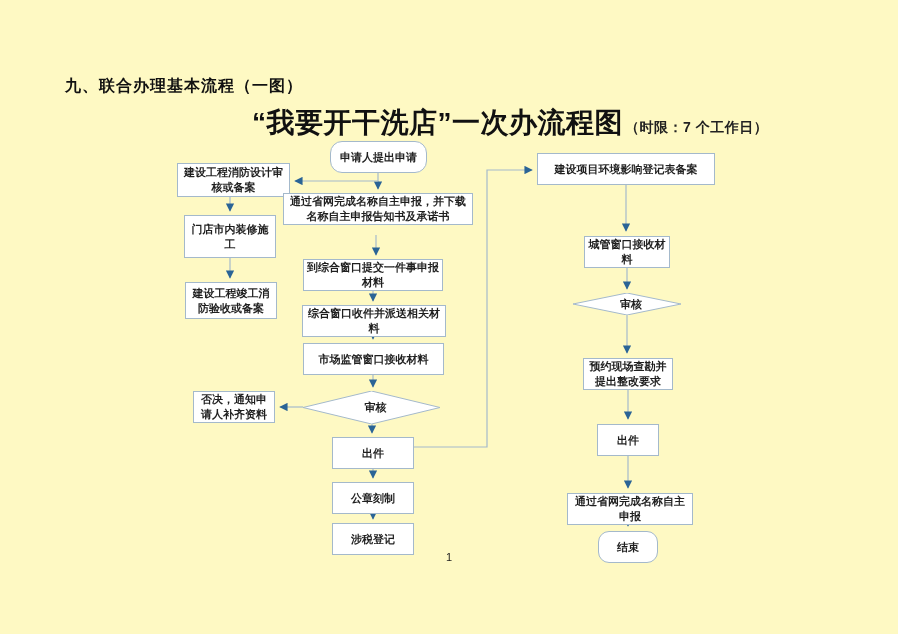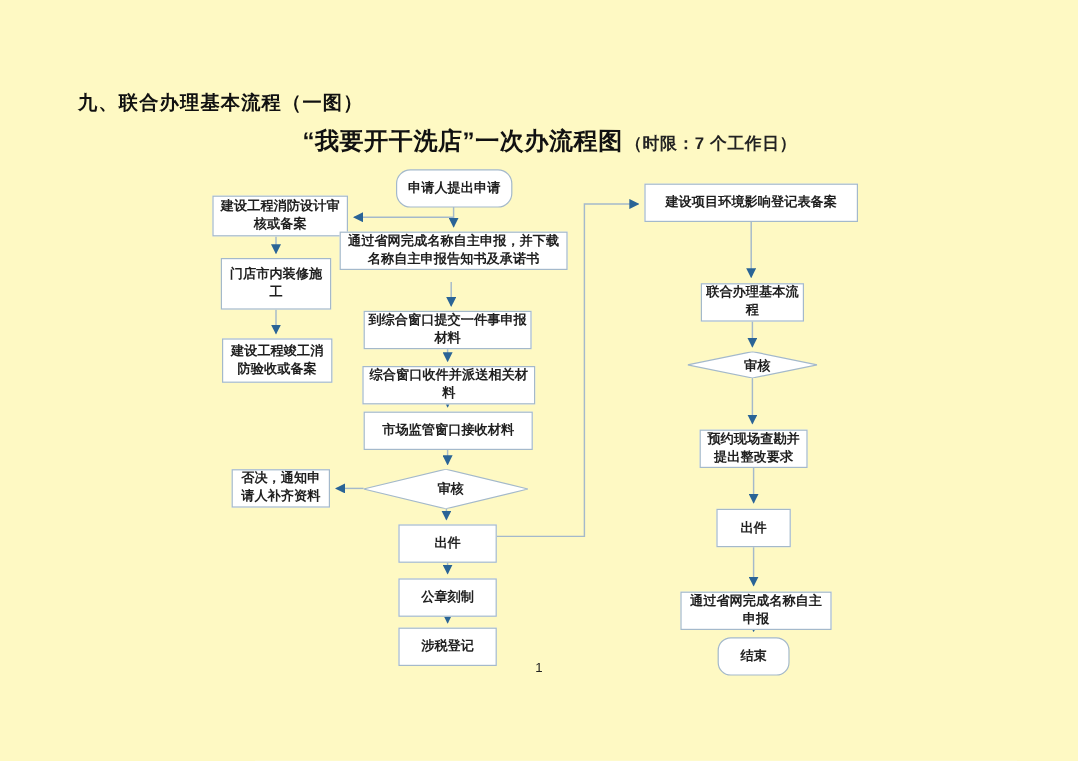--- a/index.html
+++ b/index.html
@@ -17,21 +17,21 @@
   .doc-heading{
     position:absolute;left:65px;top:76px;
     font-size:16px;font-weight:700;letter-spacing:1px;
     color:#111;
   }
   .doc-title-row{
     position:absolute;left:252px;top:104px;
     display:flex;align-items:baseline;white-space:nowrap;
   }
   .doc-title{
-    font-size:20px;font-weight:700;color:#111;letter-spacing:0.5px;
+    font-size:28px;font-weight:700;color:#111;letter-spacing:0.5px;
   }
   .doc-title-note{
     font-size:14px;font-weight:600;color:#222;margin-left:2px;letter-spacing:0.5px;
   }
   .connector-layer{
     position:absolute;left:0;top:0;width:898px;height:634px;
   }
   .node{
     position:absolute;
     box-sizing:border-box;
@@ -125,21 +125,21 @@
   <div class="node" style="left:193px;top:391px;width:82px;height:23px;">否决，通知申请人补齐资料</div>
 
   <div class="node" style="left:332px;top:437px;width:82px;height:26px;">出件</div>
 
   <div class="node" style="left:332px;top:482px;width:82px;height:25px;">公章刻制</div>
 
   <div class="node" style="left:332px;top:523px;width:82px;height:25px;">涉税登记</div>
 
   <div class="node" style="left:537px;top:153px;width:178px;height:32px;">建设项目环境影响登记表备案</div>
 
-  <div class="node" style="left:584px;top:236px;width:86px;height:31px;">联合办理基本流程</div>
+  <div class="node" style="left:584px;top:236px;width:86px;height:31px;">城管窗口接收材料</div>
 
   <div class="diamond" style="left:573px;top:293px;width:108px;height:22px;">
     <svg viewBox="0 0 100 100" preserveAspectRatio="none">
       <polygon points="50,0 100,50 50,100 0,50" fill="#ffffff" stroke="#a4b9cb" vector-effect="non-scaling-stroke"></polygon>
     </svg>
     <span class="dlabel">审核</span>
   </div>
 
   <div class="node" style="left:583px;top:358px;width:90px;height:30px;">预约现场查勘并提出整改要求</div>
 

